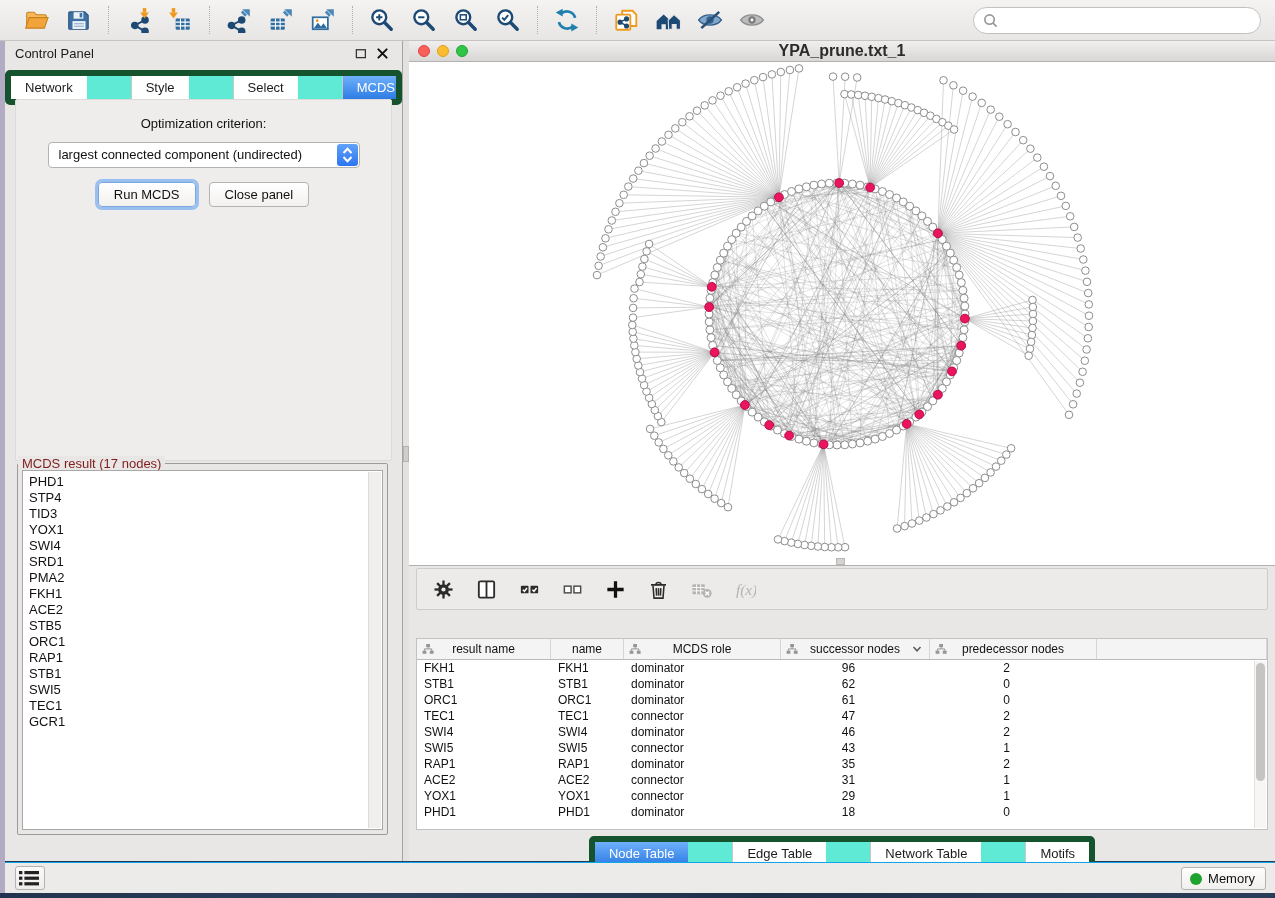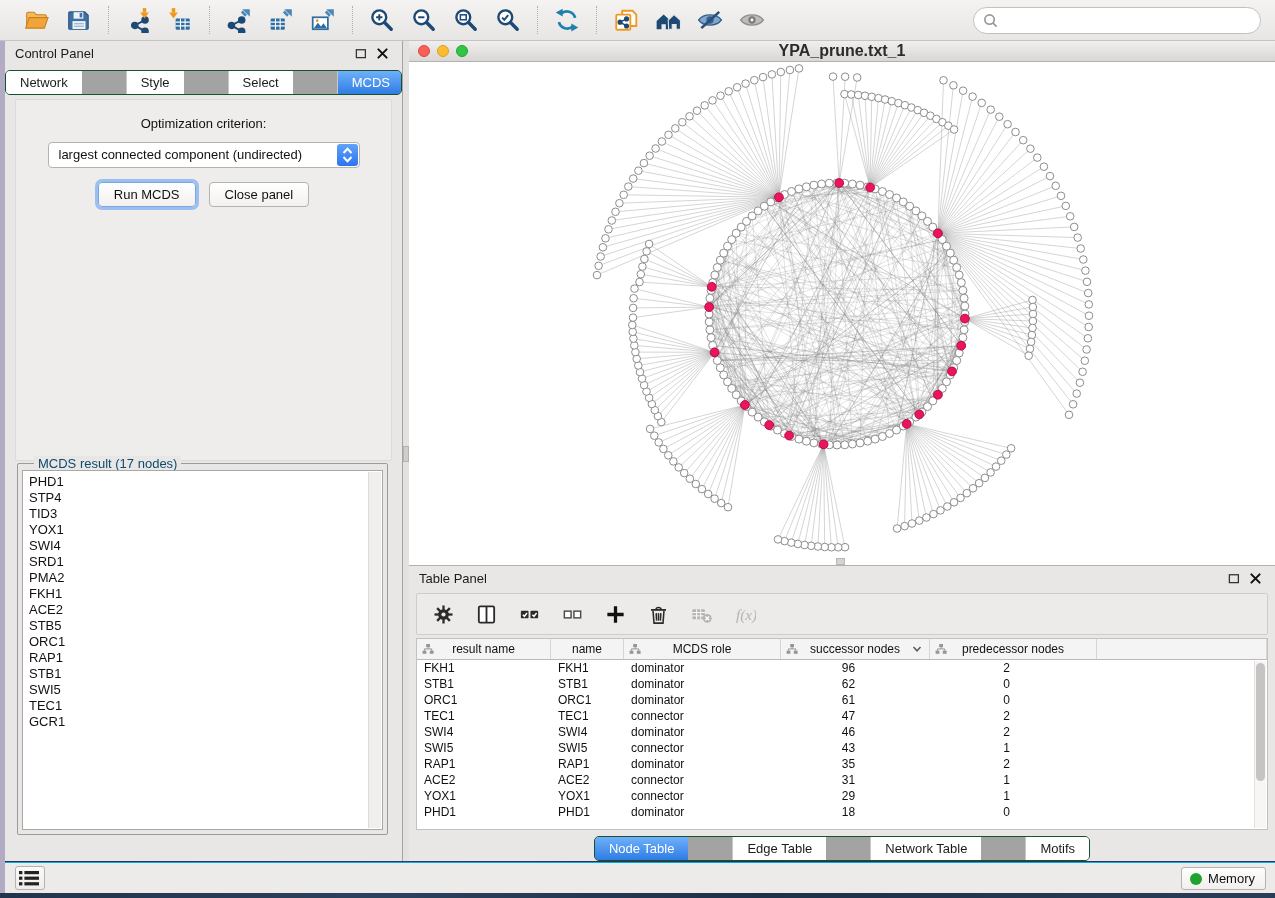--- a/index.html
+++ b/index.html
@@ -39,21 +39,21 @@
   .panel-header .ph-title { flex:1; }
   .ph-btn { width:18px; height:18px; border:none; background:transparent; cursor:pointer; padding:1px; margin-left:4px; }
   .ph-btn svg { width:15px; height:15px; }
 
   
   .control-panel {
     position:absolute; left:5px; top:41px; width:398px; height:820px;
     background:#e9e7e5; border-right:1px solid #a5a3a1;
   }
   .tabs-row { display:flex; justify-content:center; margin-top:4px; }
-  .seg { display:flex; border:1px solid #14532d; border-radius:5px; overflow:hidden; background:#a3a3a3;gap:44px; }
+  .seg { display:flex; border:6px solid #14532d; border-radius:5px; overflow:hidden; background:#5eead4;gap:44px; }
   .seg-tab {
     padding:3px 14px; font-size:13px; color:#1b1b1b; background:#fff;
     border:none; border-left:1px solid #c9c7c5; cursor:pointer; line-height:17px;
   }
   .seg-tab:first-child { border-left:none; }
   .seg-tab.active { background:linear-gradient(#6fb0fa,#2e7ce4); color:#fff; }
   .cp-inner {
     position:absolute; left:10px; right:10px; top:58px; height:362px;
     background:#eeedec; border:1px solid #dddbd9; border-radius:2px;
     text-align:center; padding-top:16px;
@@ -74,22 +74,22 @@
     font-size:13px; padding:3px 15px; background:linear-gradient(#ffffff,#f3f1ef);
     border:1px solid #b5b3b1; border-radius:4px; color:#111; cursor:pointer; line-height:17px;
   }
   .push-btn.focused { box-shadow:0 0 0 3px rgba(108,168,243,.65); border-color:#7ba7dc; }
 
   .group-box {
     position:absolute; left:12px; right:14px; top:422px; height:372px;
     border:1px solid #9d9b99; border-radius:2px;
   }
   .group-legend {
-    position:absolute; top:-8px; left:16px; background:#e9e7e5; padding:0 4px;
-    font-size:13px; color:#0c4a6e;
+    position:absolute; top:-8px; left:0; background:#e9e7e5; padding:0 4px;
+    font-size:13px; color:#7f1d1d;
   }
   .result-list {
     position:absolute; inset:6px 4px 4px 4px; background:#fff; border:1px solid #aaa8a6;
     overflow:hidden; padding:3px 0 0 6px;
   }
   .result-item { font-size:13px; line-height:16px; color:#111; cursor:default; }
   .result-scroll { position:absolute; top:1px; right:1px; bottom:1px; width:13px; background:#f0efee; border-left:1px solid #dddbd9; }
 
   
   .v-split { position:absolute; left:403px; top:41px; width:6px; height:820px; background:#e4e2e0; cursor:col-resize; }
@@ -1320,33 +1320,20 @@
         <circle cx="510.3" cy="352.4" r="4.4" class="domn"></circle>
         <circle cx="380.1" cy="373.5" r="4.4" class="domn"></circle>
         <circle cx="360.2" cy="363.1" r="4.4" class="domn"></circle>
       </svg>
   </div>
 </div>
 
 <div class="h-grip"></div>
 
 <div class="table-panel">
-  <div class="panel-header">
-    <span class="ph-title">Table Panel</span>
-    <button class="ph-btn" id="tp-float">
-        <svg viewBox="0 0 20 20">
-          <rect x="4.5" y="5" width="12" height="10.5" fill="none" stroke="#333" stroke-width="1.7"></rect>
-        </svg>
-      </button>
-    <button class="ph-btn" id="tp-close">
-        <svg viewBox="0 0 20 20">
-          <path d="M4.5 4.5 L15.5 15.5 M15.5 4.5 L4.5 15.5" stroke="#111" stroke-width="2.7" stroke-linecap="round"></path>
-        </svg>
-      </button>
-  </div>
   <div class="tp-toolbar" id="tp-toolbar">
       <button class="tp-btn">
         <svg viewBox="0 0 24 24">
           <g fill="#2b2b2b">
             <rect x="10.8" y="2.6" width="2.4" height="18.8" transform="rotate(0 12 12)"></rect>
             <rect x="10.8" y="2.6" width="2.4" height="18.8" transform="rotate(45 12 12)"></rect>
             <rect x="10.8" y="2.6" width="2.4" height="18.8" transform="rotate(90 12 12)"></rect>
             <rect x="10.8" y="2.6" width="2.4" height="18.8" transform="rotate(135 12 12)"></rect>
             <circle cx="12" cy="12" r="5.6"></circle>
           </g>

